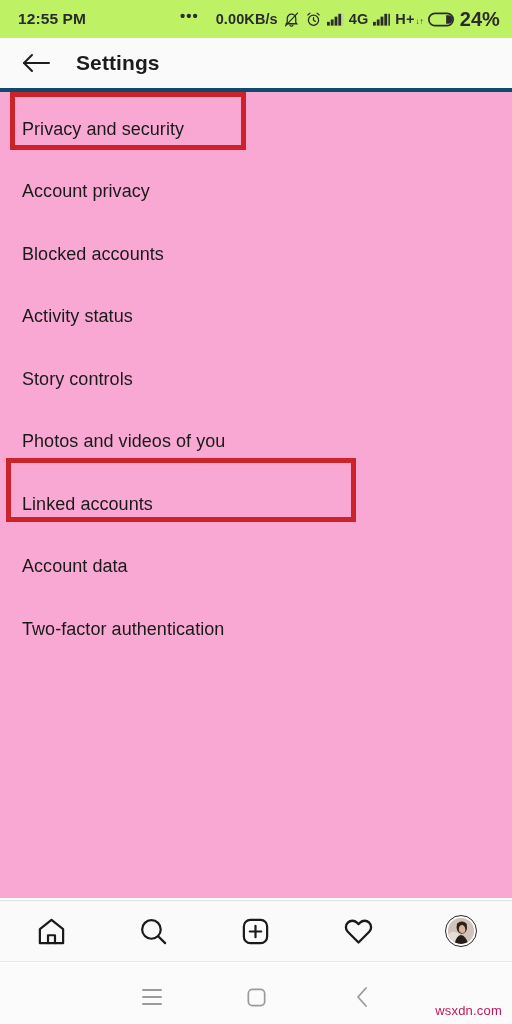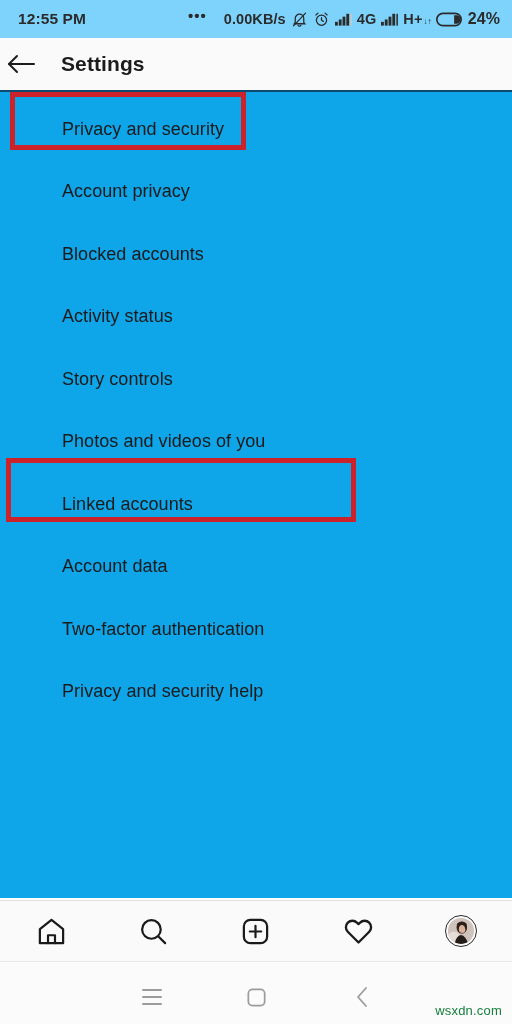--- a/index.html
+++ b/index.html
@@ -12,21 +12,21 @@
 
   body {
     font-family: "Liberation Sans", sans-serif;
     background: #ffffff;
     position: relative;
   }
 
   
   #status-bar {
     height: 38px;
-    background: #7dd3fc;
+    background: #bef264;
     display: flex;
     align-items: center;
     justify-content: space-between;
     padding: 0 12px 0 18px;
     color: #2b2b2b;
     font-size: 15px;
     font-weight: bold;
     letter-spacing: .1px;
   }
   #status-bar .clock { font-size: 15.5px; font-weight: bold; }
@@ -54,54 +54,53 @@
     display: inline-flex;
     align-items: flex-end;
   }
   .label-hp sub {
     font-size: 8px;
     font-weight: bold;
     position: relative;
     top: -1px;
     left: 1px;
   }
-  .battery-pct { font-size: 16px; font-weight: bold; margin-left: 1px; }
+  .battery-pct { font-size: 20px; font-weight: bold; margin-left: 1px; }
 
   
   #app-header {
     height: 54px;
     background: #fafafa;
     display: flex;
     align-items: center;
-    border-bottom: 2px solid #0c4a6e;
-    padding-left: 1px;
+    border-bottom: 4px solid #0c4a6e;
+    padding-left: 16px;
   }
   #back-arrow {
     width: 40px;
     height: 40px;
     display: flex;
     align-items: center;
     justify-content: center;
     cursor: pointer;
   }
   #header-title {
     font-size: 21px;
     color: #1c1c1c;
     font-weight: bold;
     margin-left: 20px;
     letter-spacing: .1px;
   }
 
   
   #settings-list {
-    background: #0ea5e9;
+    background: #f9a8d4;
     position: relative;
     height: 806px;
     padding-top: 6px;
-    padding-left: 40px;
   }
   .list-item {
     height: 62.5px;
     display: flex;
     align-items: center;
     padding-left: 22px;
     font-size: 18px;
     color: #1a1a1a;
     cursor: pointer;
     letter-spacing: .05px;
@@ -194,21 +193,21 @@
     display: flex;
     flex-direction: column;
     gap: 5px;
   }
 
   #watermark {
     position: absolute;
     right: 10px;
     bottom: 6px;
     font-size: 13px;
-    color: #15803d;
+    color: #be185d;
     font-family: "Liberation Sans", sans-serif;
     letter-spacing: .2px;
   }
 </style>
 </head>
 <body>
 
 <div id="status-bar">
   <span class="clock">12:55 PM</span>
   <div class="status-right">
@@ -301,23 +300,20 @@
     <span class="txt">Photos and videos of you</span>
   </div>
   <div class="list-item">
     <span class="txt">Linked accounts</span>
   </div>
   <div class="list-item">
     <span class="txt">Account data</span>
   </div>
   <div class="list-item">
     <span class="txt">Two-factor authentication</span>
-  </div>
-  <div class="list-item">
-    <span class="txt">Privacy and security help</span>
   </div>
 
   <div class="highlight-box" id="highlight-privacy"></div>
   <div class="highlight-box" id="highlight-photos"></div>
 </div>
 
 <div id="bottom-nav">
 
   <div class="nav-btn">
     <svg width="31" height="31" viewBox="0 0 24 24" fill="none" stroke="#1a1a1a" stroke-width="1.7" stroke-linejoin="round" stroke-linecap="round">

